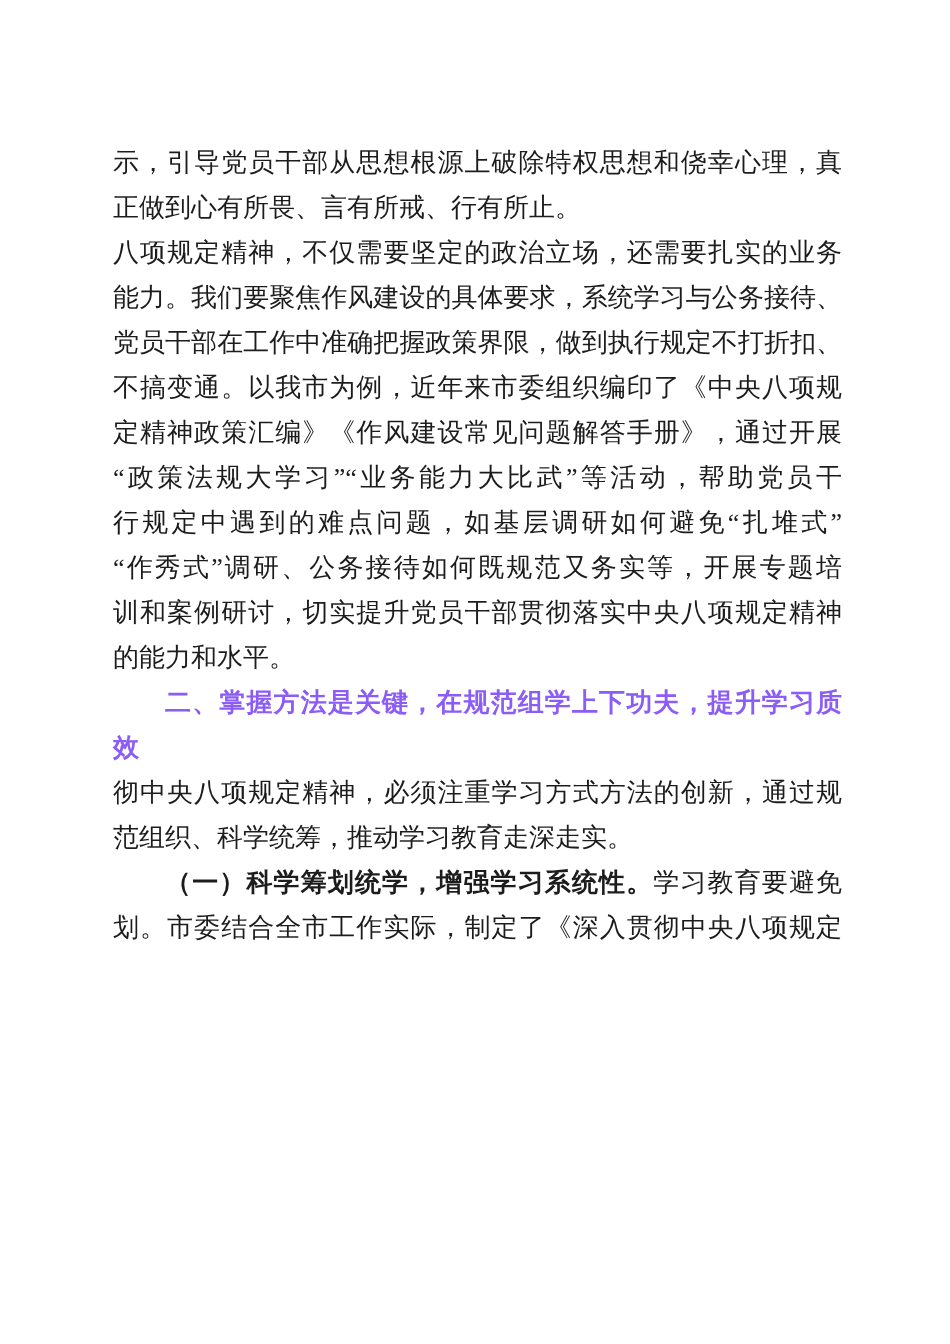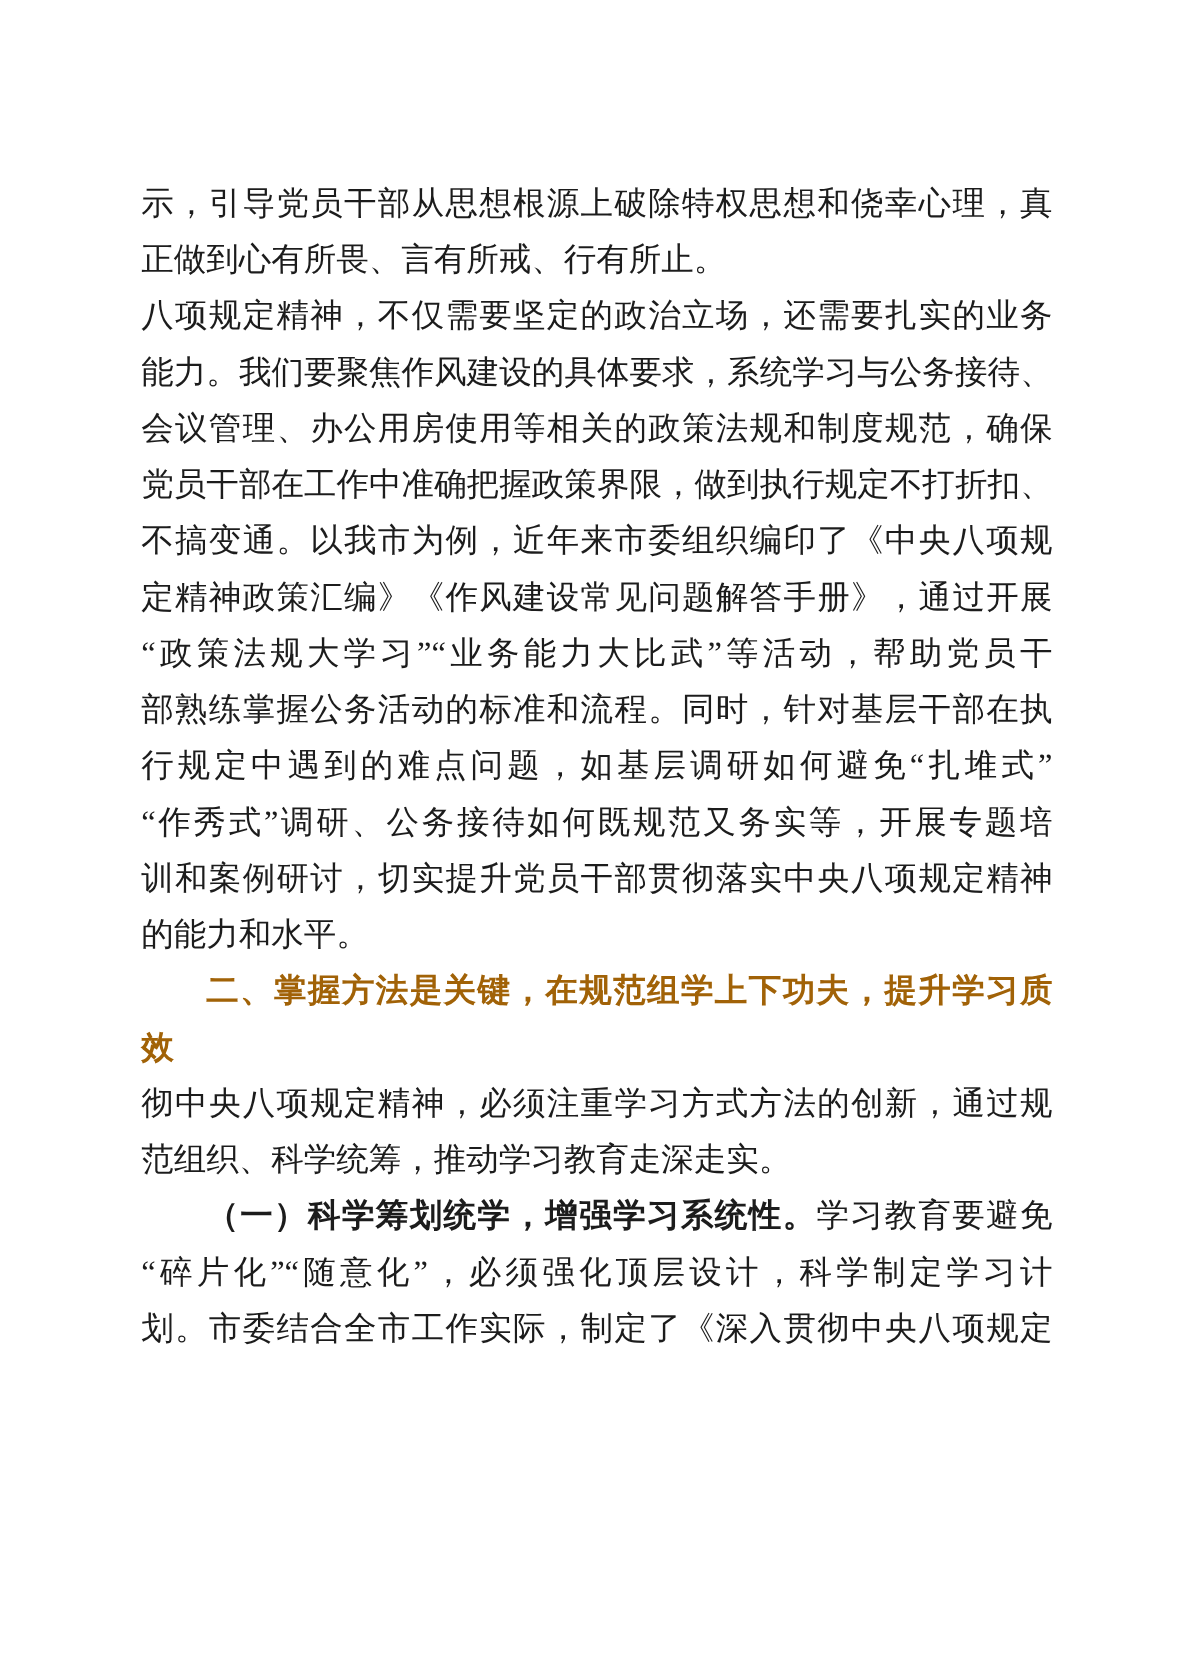--- a/index.html
+++ b/index.html
@@ -33,46 +33,43 @@
   .line.fill {
     white-space: normal;
     text-align-last: justify;
   }
   .line.first {
     text-indent: 2em;
   }
   .line.heading {
     font-family: "Liberation Sans", "DejaVu Sans", sans-serif;
     font-weight: 700;
-    color: #a16207;
+    color: #8b5cf6;
   }
   .seg.bold {
     font-weight: 700;
   }
 </style>
 </head>
 <body>
 
 <div class="page">
   <div class="text-column">
       <div class="line fill"><span class="seg">示，引导党员干部从思想根源上破除特权思想和侥幸心理，真</span></div>
       <div class="line"><span class="seg">正做到心有所畏、言有所戒、行有所止。</span></div>
       <div class="line fill"><span class="seg">八项规定精神，不仅需要坚定的政治立场，还需要扎实的业务</span></div>
       <div class="line fill"><span class="seg">能力。我们要聚焦作风建设的具体要求，系统学习与公务接待、</span></div>
-      <div class="line fill"><span class="seg">会议管理、办公用房使用等相关的政策法规和制度规范，确保</span></div>
       <div class="line fill"><span class="seg">党员干部在工作中准确把握政策界限，做到执行规定不打折扣、</span></div>
       <div class="line fill"><span class="seg">不搞变通。以我市为例，近年来市委组织编印了《中央八项规</span></div>
       <div class="line fill"><span class="seg">定精神政策汇编》《作风建设常见问题解答手册》，通过开展</span></div>
       <div class="line fill"><span class="seg">“政策法规大学习”“业务能力大比武”等活动，帮助党员干</span></div>
-      <div class="line fill"><span class="seg">部熟练掌握公务活动的标准和流程。同时，针对基层干部在执</span></div>
       <div class="line fill"><span class="seg">行规定中遇到的难点问题，如基层调研如何避免“扎堆式”</span></div>
       <div class="line fill"><span class="seg">“作秀式”调研、公务接待如何既规范又务实等，开展专题培</span></div>
       <div class="line fill"><span class="seg">训和案例研讨，切实提升党员干部贯彻落实中央八项规定精神</span></div>
       <div class="line"><span class="seg">的能力和水平。</span></div>
       <div class="line fill first heading"><span class="seg bold">二、掌握方法是关键，在规范组学上下功夫，提升学习质</span></div>
       <div class="line heading"><span class="seg bold">效</span></div>
       <div class="line fill"><span class="seg">彻中央八项规定精神，必须注重学习方式方法的创新，通过规</span></div>
       <div class="line"><span class="seg">范组织、科学统筹，推动学习教育走深走实。</span></div>
       <div class="line fill first"><span class="seg bold">（一）科学筹划统学，增强学习系统性。</span><span class="seg">学习教育要避免</span></div>
-      <div class="line fill"><span class="seg">“碎片化”“随意化”，必须强化顶层设计，科学制定学习计</span></div>
       <div class="line fill"><span class="seg">划。市委结合全市工作实际，制定了《深入贯彻中央八项规定</span></div>
     </div>
 </div>
 
 </body></html>

